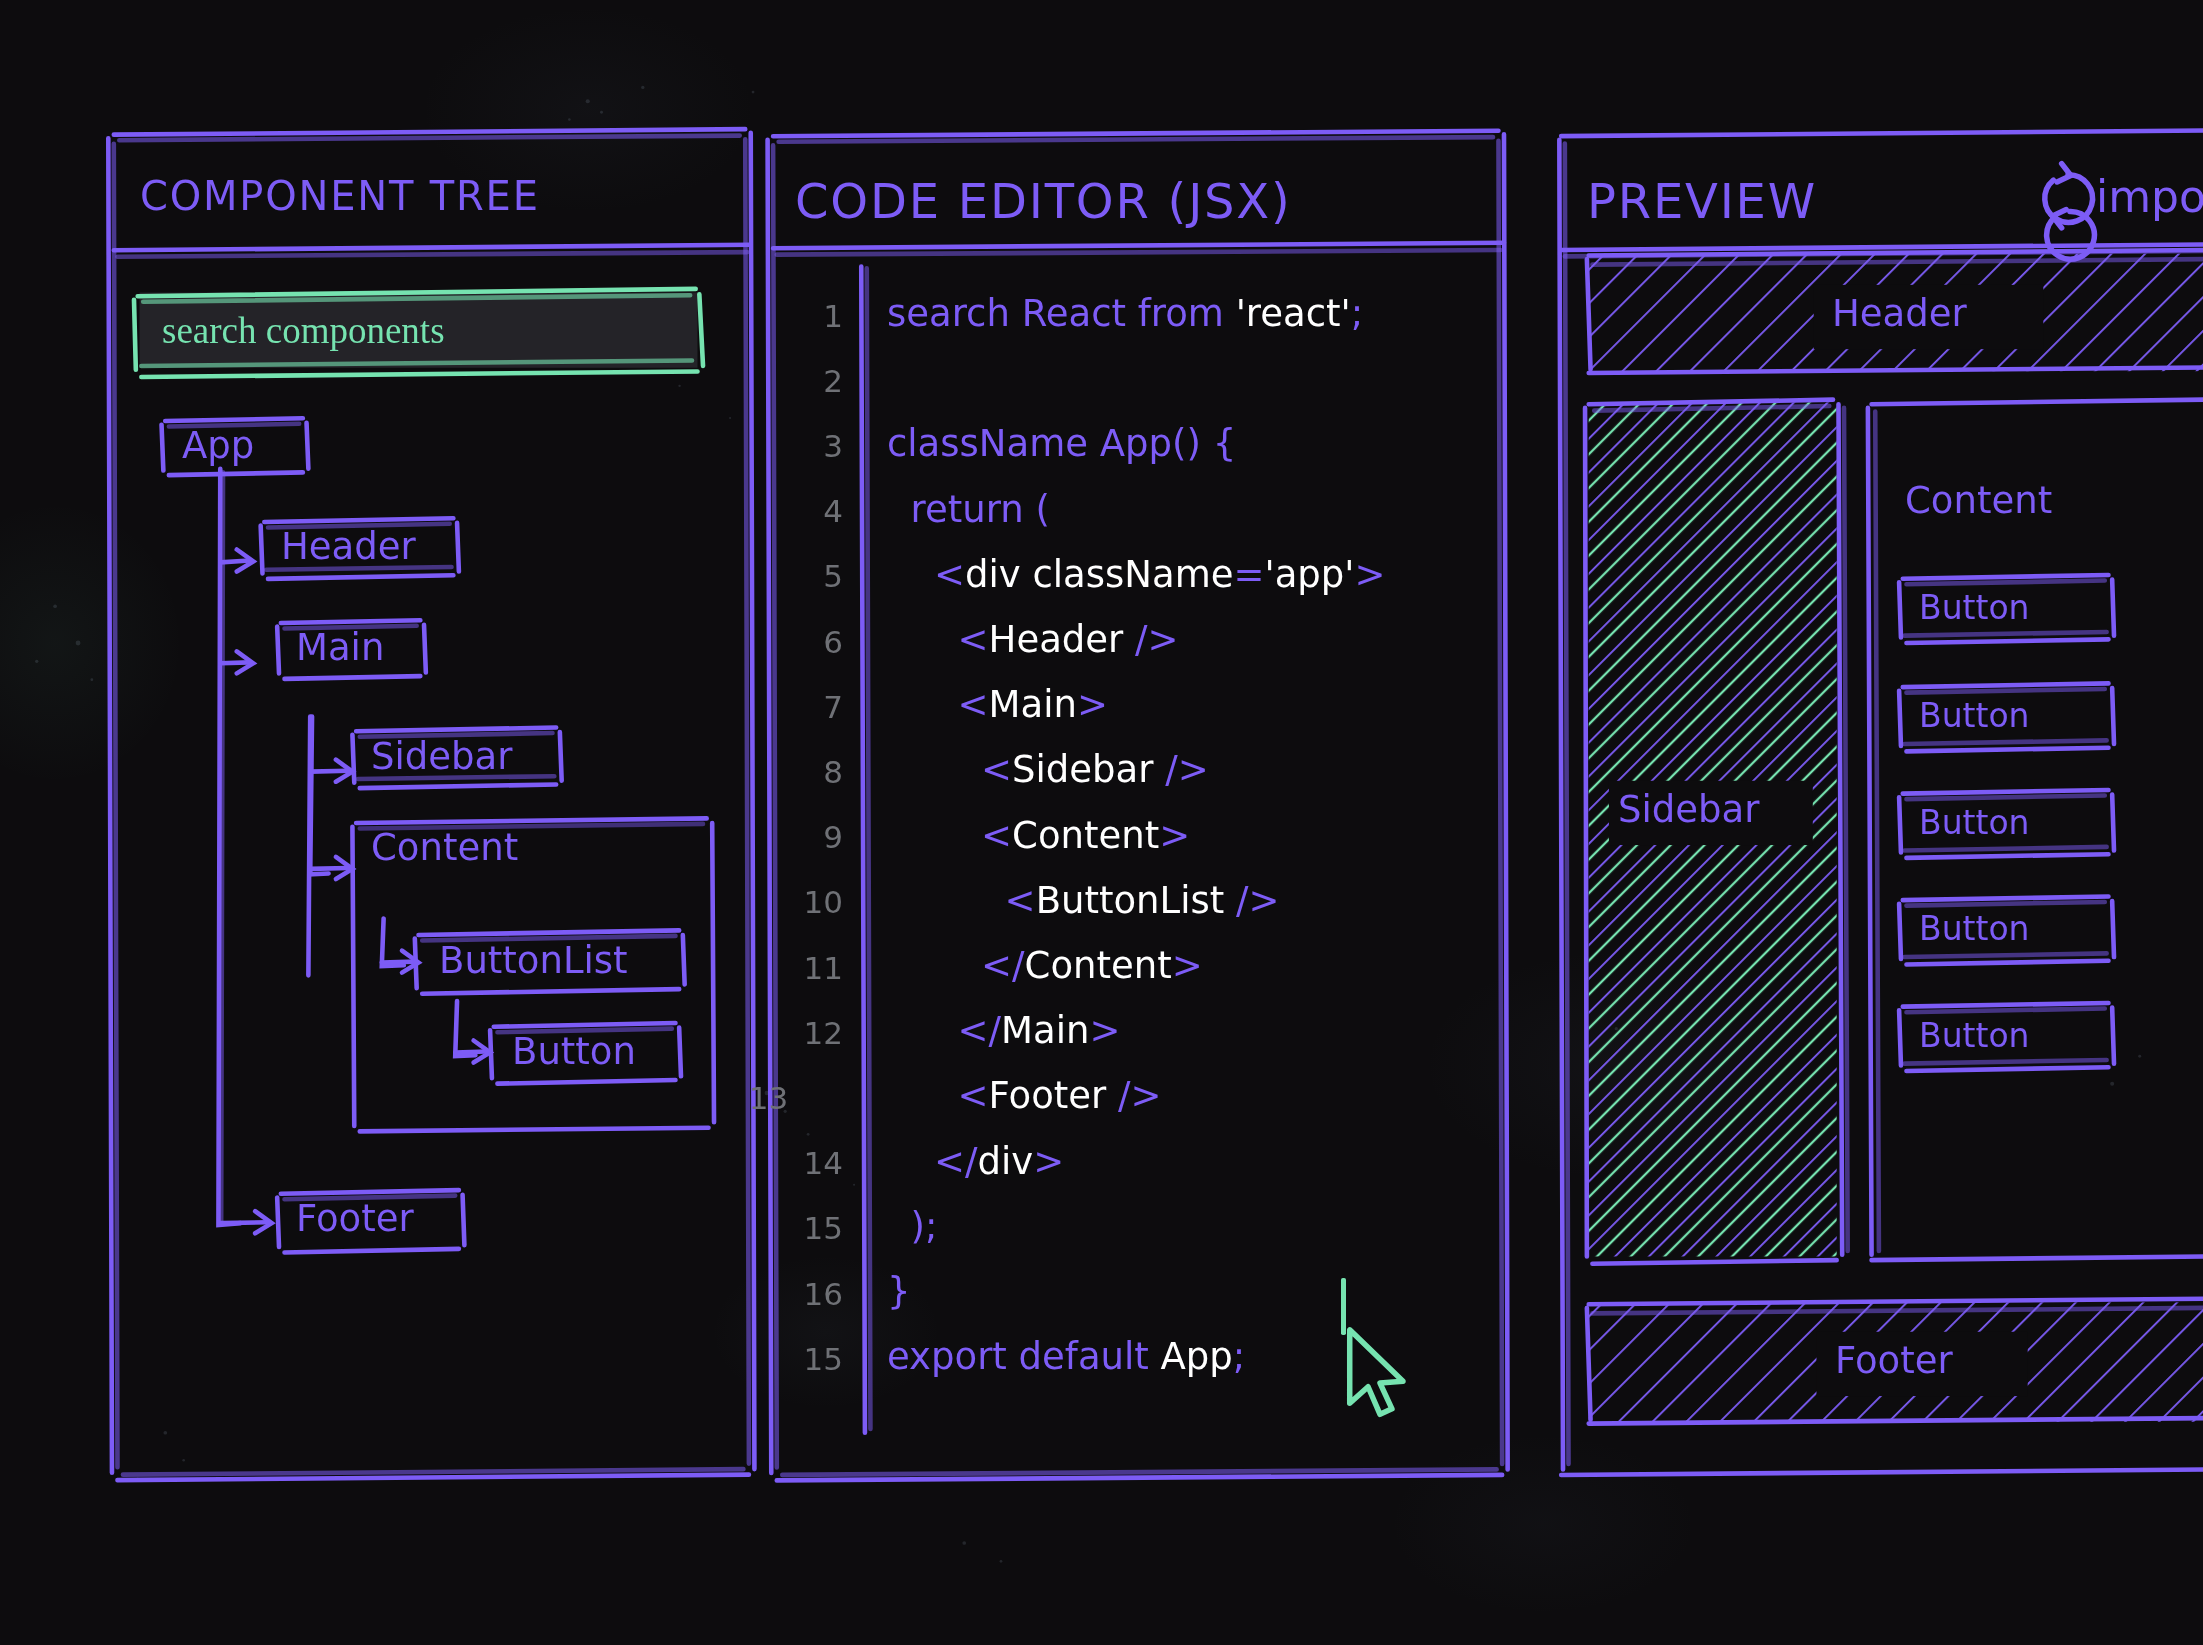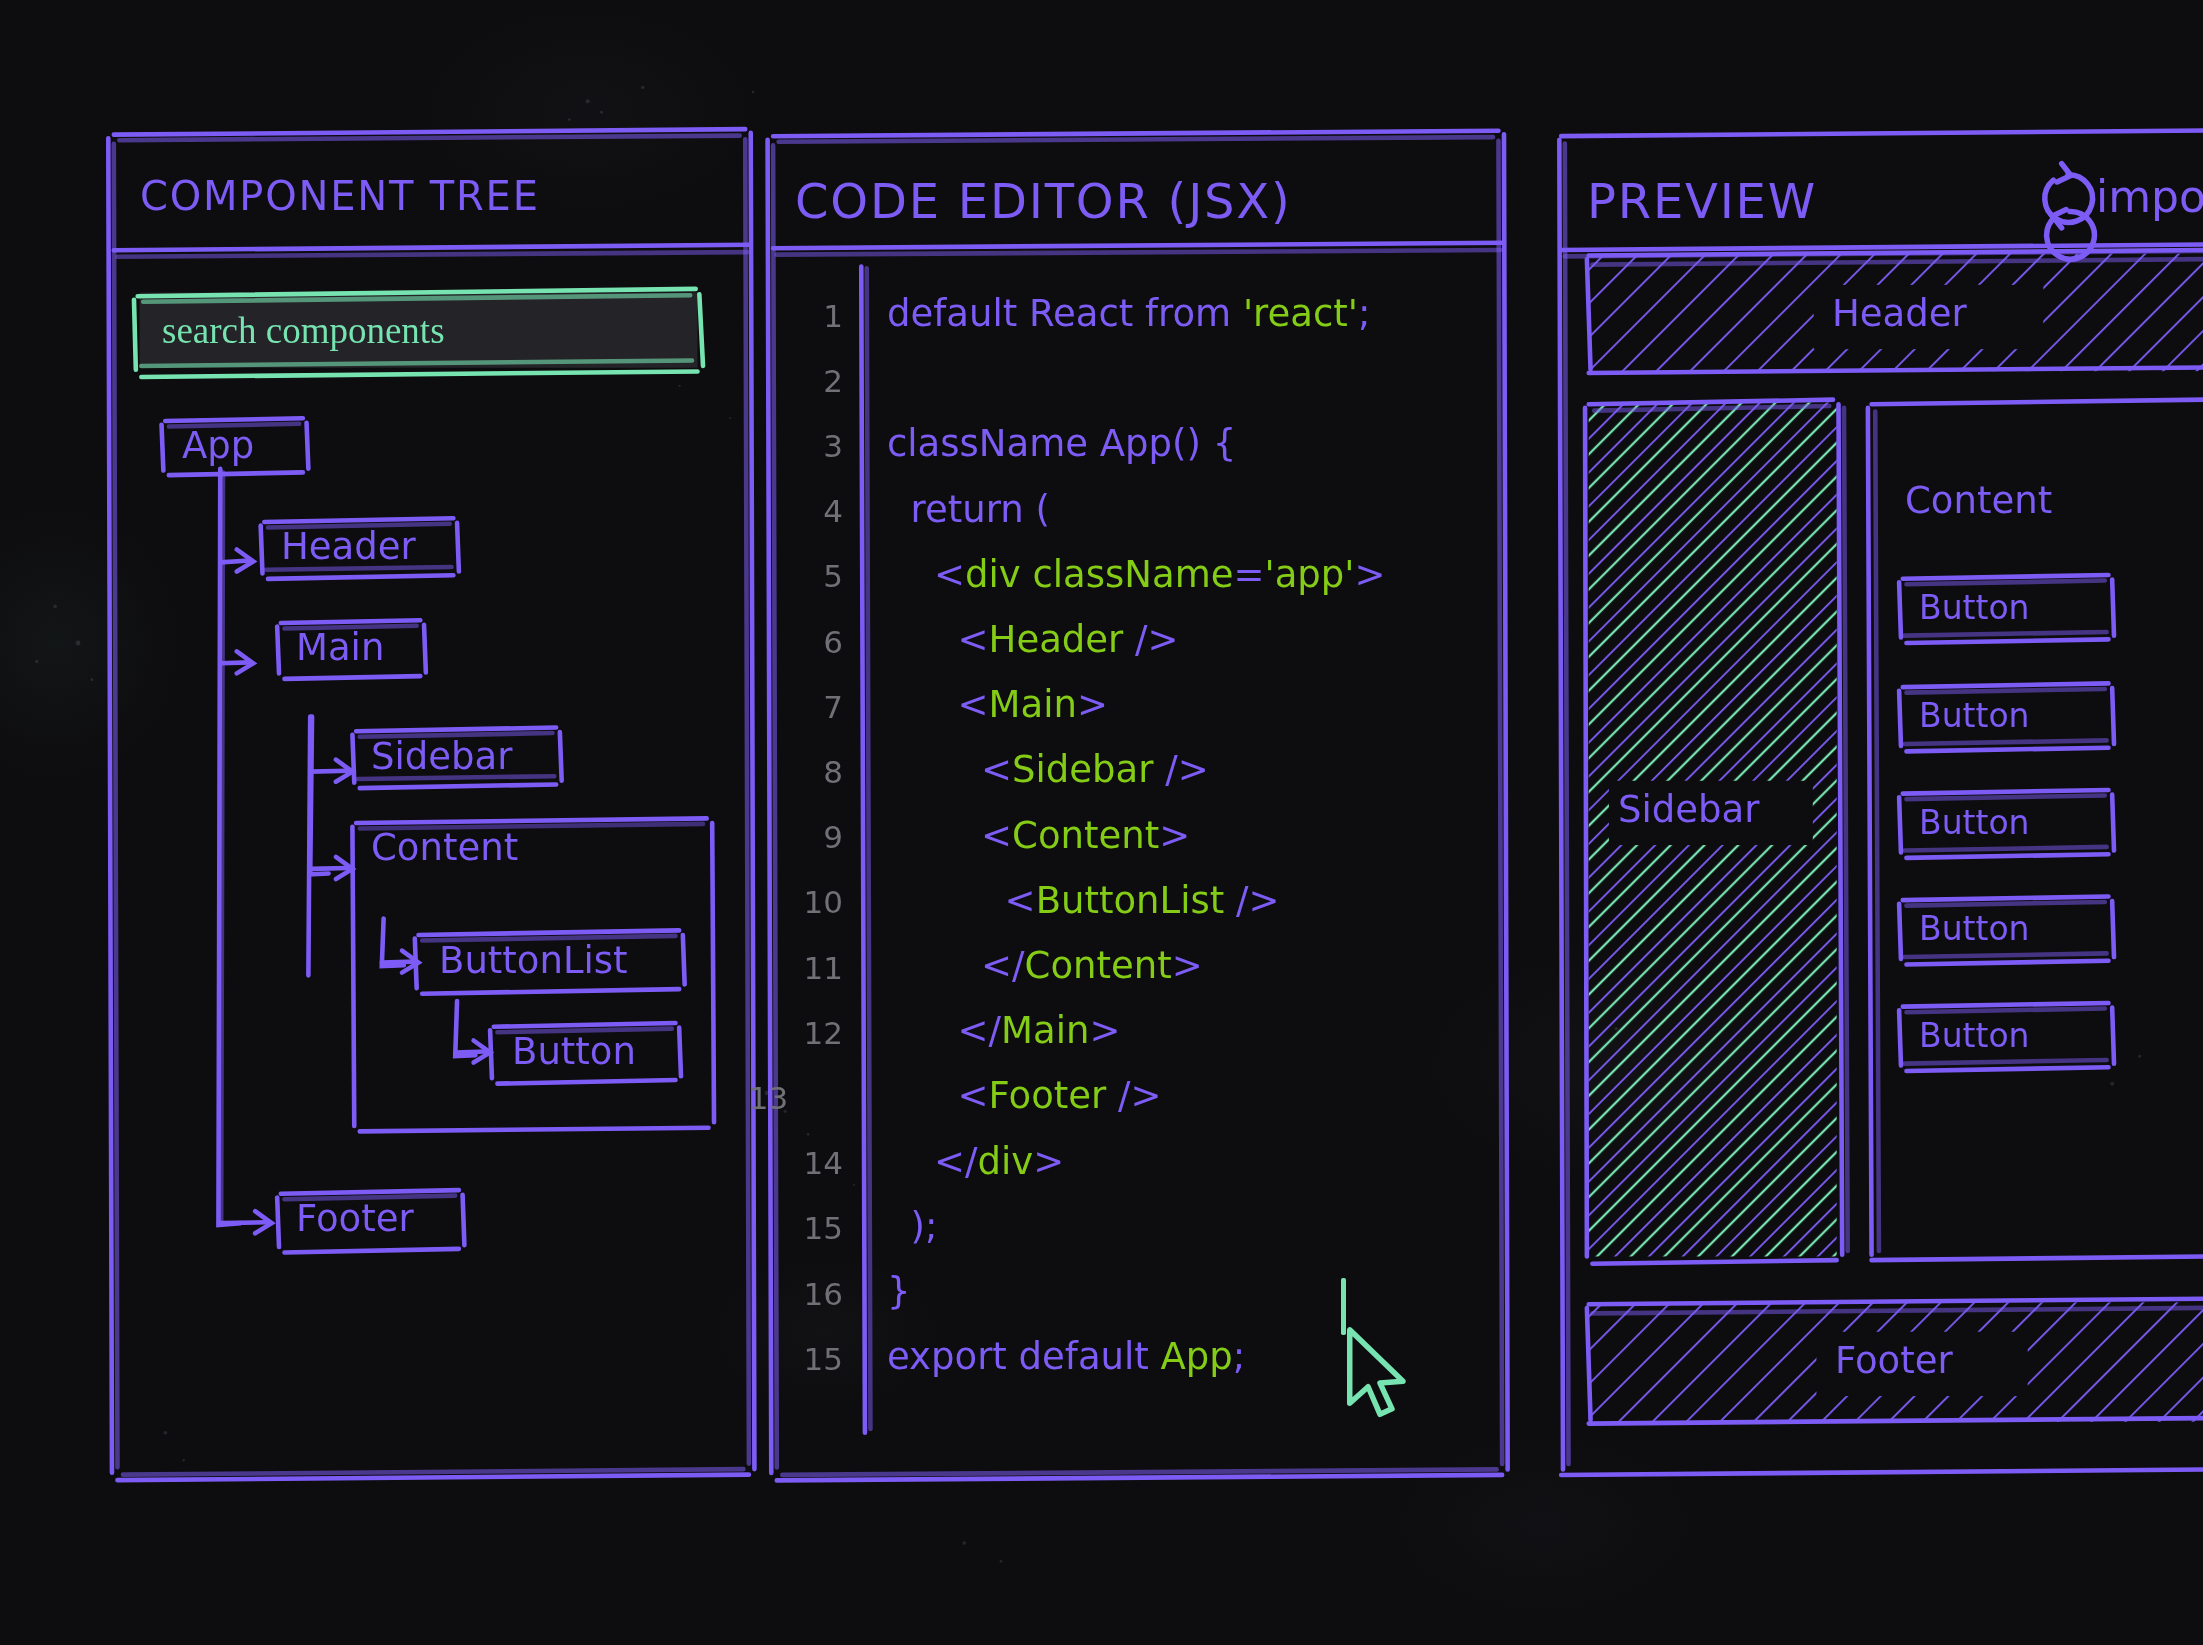--- a/index.html
+++ b/index.html
@@ -37,21 +37,21 @@
     font-family:"DejaVu Sans", sans-serif;
     white-space:nowrap;
     pointer-events:none;
   }
   .purple{color:#7d5cf6;}
 
   
   .code-line{position:absolute;white-space:pre;font-family:"DejaVu Sans", sans-serif;font-size:37px;}
   .ln{position:absolute;font-family:"DejaVu Sans", sans-serif;font-size:31px;color:#6f7176;text-align:right;width:55px;}
   .tok-k{color:#7d5cf6;}
-  .tok-s{color:#84cc16;}
+  .tok-s{color:#ffffff;}
   .tok-p{color:#7d5cf6;}
 
   .searchbox-text{
     position:absolute;color:#76e3b0;font-size:37px;
     font-family:"DejaVu Sans", sans-serif;
   }
   .node-label{
     position:absolute;color:#7d5cf6;font-size:37px;
     font-family:"DejaVu Sans", sans-serif;white-space:nowrap;
   }
@@ -226,21 +226,21 @@
       <div class="ln" style="left: 788px; top: 884px;">10</div>
       <div class="ln" style="left: 788px; top: 950px;">11</div>
       <div class="ln" style="left: 788px; top: 1015px;">12</div>
       <div class="ln" style="left: 741px; top: 1080px; text-align: center;">13</div>
       <div class="ln" style="left: 788px; top: 1145px;">14</div>
       <div class="ln" style="left: 788px; top: 1210px;">15</div>
       <div class="ln" style="left: 788px; top: 1276px;">16</div>
       <div class="ln" style="left: 788px; top: 1341px;">15</div>
     </div>
   <div id="code-body">
-      <div class="code-line" style="left: 887px; top: 292px;"><span class="tok-k">default React from </span><span class="tok-s">'react'</span><span class="tok-p">;</span></div>
+      <div class="code-line" style="left: 887px; top: 292px;"><span class="tok-k">search React from </span><span class="tok-s">'react'</span><span class="tok-p">;</span></div>
       <div class="code-line" style="left: 887px; top: 357px;"></div>
       <div class="code-line" style="left: 887px; top: 422px;"><span class="tok-k">className App() {</span></div>
       <div class="code-line" style="left: 887px; top: 488px;"><span class="tok-k">  return (</span></div>
       <div class="code-line" style="left: 887px; top: 553px;"><span class="tok-p">    &lt;</span><span class="tok-s">div</span><span class="tok-s"> </span><span class="tok-s">className</span><span class="tok-p">=</span><span class="tok-s">'app'</span><span class="tok-p">&gt;</span></div>
       <div class="code-line" style="left: 887px; top: 618px;"><span class="tok-p">      &lt;</span><span class="tok-s">Header</span><span class="tok-p"> /&gt;</span></div>
       <div class="code-line" style="left: 887px; top: 683px;"><span class="tok-p">      &lt;</span><span class="tok-s">Main</span><span class="tok-p">&gt;</span></div>
       <div class="code-line" style="left: 887px; top: 748px;"><span class="tok-p">        &lt;</span><span class="tok-s">Sidebar</span><span class="tok-p"> /&gt;</span></div>
       <div class="code-line" style="left: 887px; top: 814px;"><span class="tok-p">        &lt;</span><span class="tok-s">Content</span><span class="tok-p">&gt;</span></div>
       <div class="code-line" style="left: 887px; top: 879px;"><span class="tok-p">          &lt;</span><span class="tok-s">ButtonList</span><span class="tok-p"> /&gt;</span></div>
       <div class="code-line" style="left: 887px; top: 944px;"><span class="tok-p">        &lt;/</span><span class="tok-s">Content</span><span class="tok-p">&gt;</span></div>

